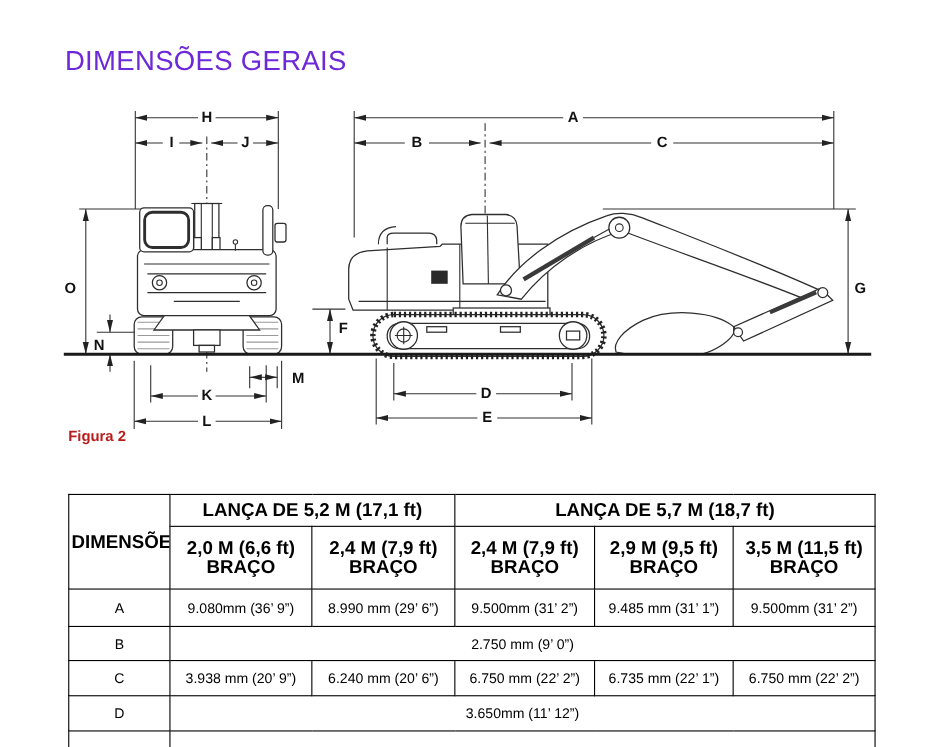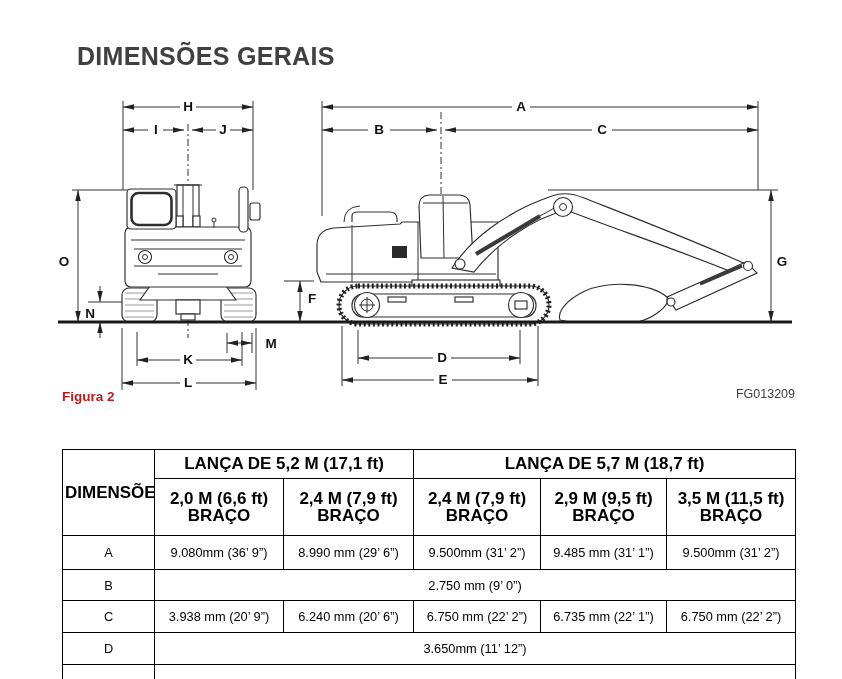--- a/index.html
+++ b/index.html
@@ -3,22 +3,22 @@
 <meta charset="utf-8">
 <style>
   * { box-sizing: border-box; margin: 0; padding: 0; }
   html, body { background: #fff; }
   body { font-family: "Liberation Sans", sans-serif; color: #000; }
   .page {
     position: relative; width: 842px; height: 679px;
     background: #fff; overflow: hidden;
   }
   .doc-title {
-    position: absolute; left: 77px; top: 42px;
-    font-size: 25px; font-weight: 700; letter-spacing: 0.3px; color: #404040;
+    position: absolute; left: 59px; top: 42px;
+    font-size: 25px; font-weight: 400; letter-spacing: 0.3px; color: #6d28d9;
   }
   .diagram-svg { position: absolute; left: 0; top: 88px; width: 842px; height: 322px; }
   .figure-code {
     position: absolute; left: 595px; top: 387px; width: 200px;
     text-align: right; font-size: 12.5px; color: #3d3d3d;
   }
   .figure-caption {
     position: absolute; left: 62px; top: 389px;
     font-size: 13.5px; font-weight: 700; color: #b91c1c;
   }
@@ -201,21 +201,20 @@
         <text class="dim-label" x="602" y="134">C</text>
         <text class="dim-label" x="782" y="266" text-anchor="start">G</text>
         <text class="dim-label" x="442" y="362">D</text>
         <text class="dim-label" x="443" y="384">E</text>
       </g>
     </g>
 
     <line x1="58" y1="322" x2="792" y2="322" stroke="#1a1a1a" stroke-width="2.8"></line>
   </svg>
 
-  <div class="figure-code">FG013209</div>
   <div class="figure-caption">Figura 2</div>
 
   <table class="dims">
     <colgroup>
       <col style="width:92px">
         <col style="width:129px">
         <col style="width:130px">
       <col style="width:127px">
         <col style="width:126px">
         <col style="width:129px">

